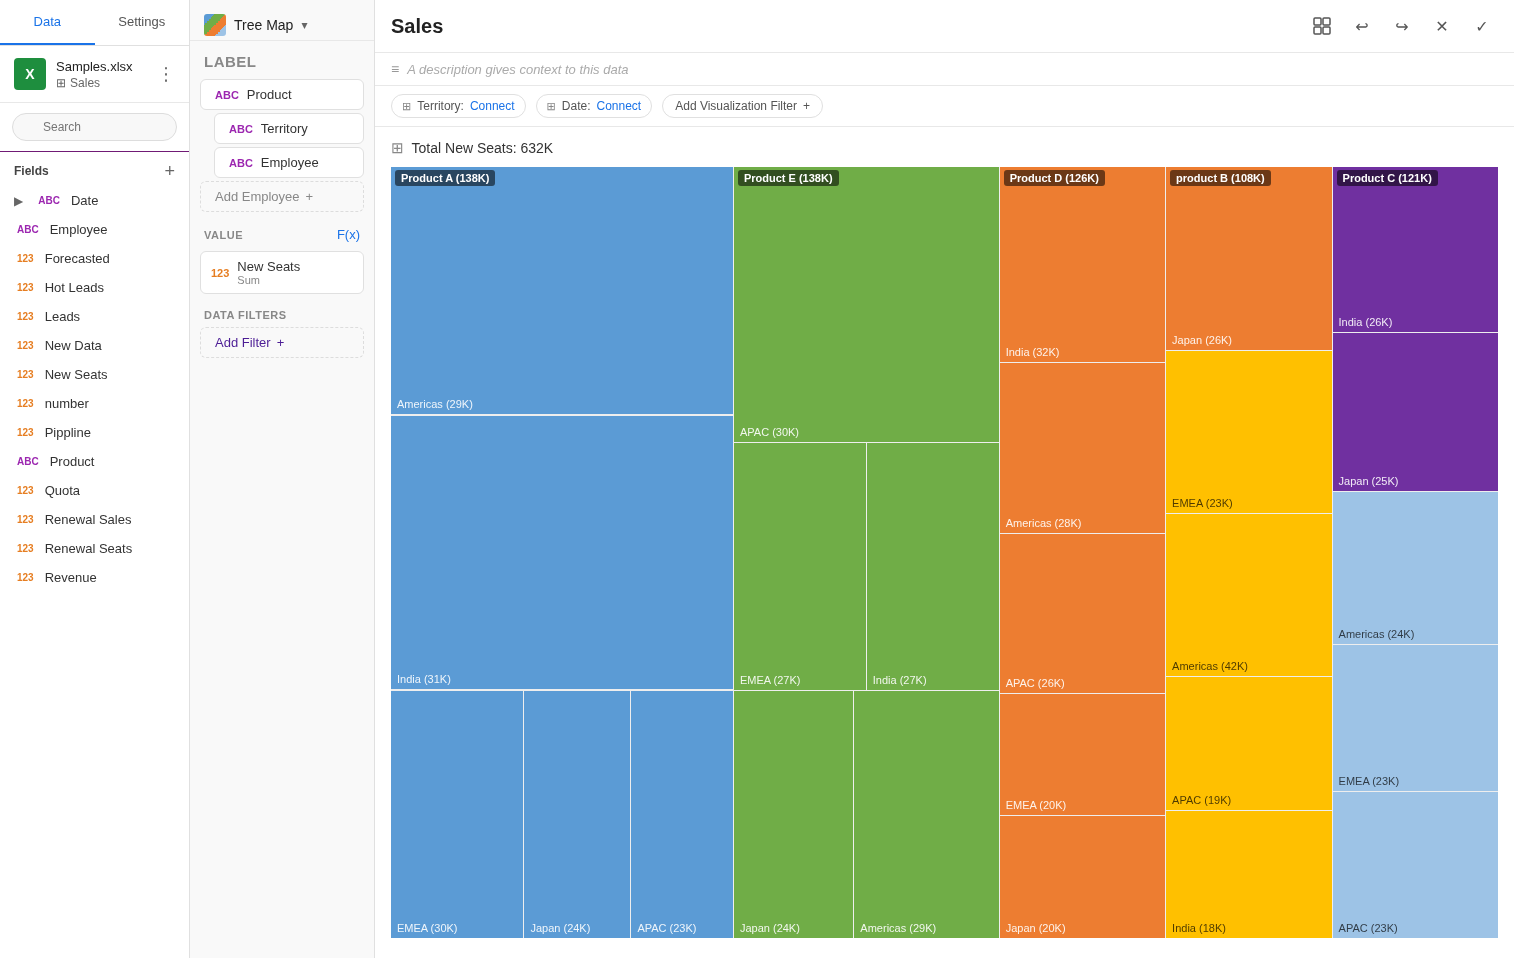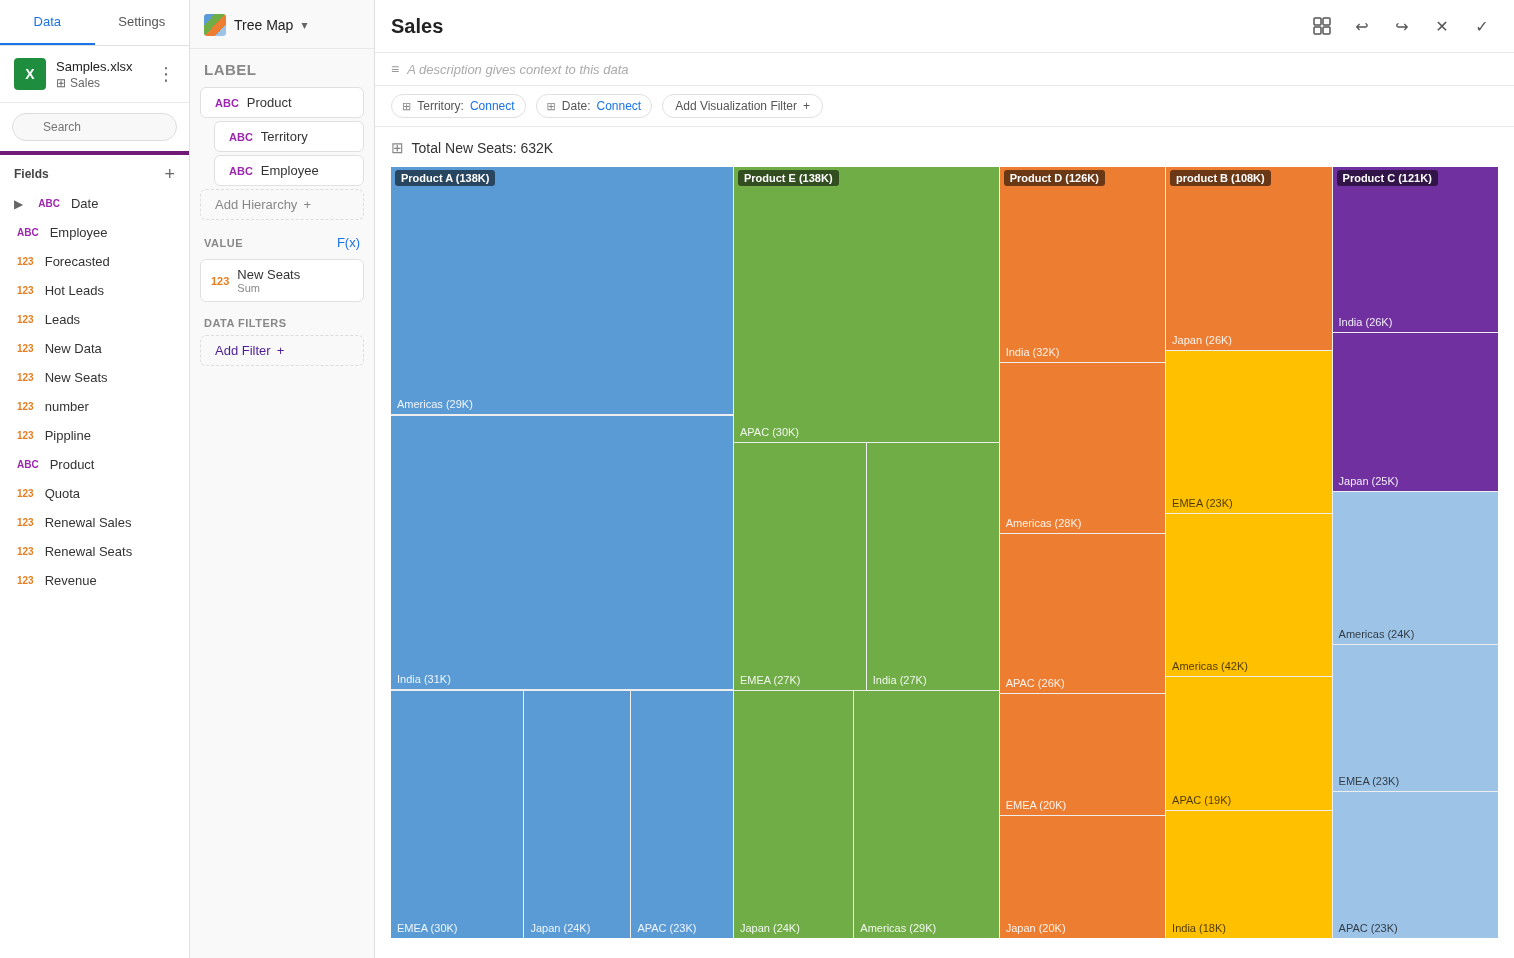--- a/index.html
+++ b/index.html
@@ -9,38 +9,38 @@
     .left-panel { width: 190px; background: #fff; border-right: 1px solid #e0e0e0; display: flex; flex-direction: column; flex-shrink: 0; }
     .tabs { display: flex; border-bottom: 1px solid #e0e0e0; }
     .tab { flex: 1; text-align: center; padding: 14px 8px; font-size: 13px; cursor: pointer; color: #555; }
     .tab.active { color: #1a73e8; border-bottom: 2px solid #1a73e8; font-weight: 500; }
     .file-info { display: flex; align-items: center; padding: 12px 14px; gap: 10px; border-bottom: 1px solid #e8e8e8; }
     .file-icon { width: 32px; height: 32px; background: #1e8e3e; border-radius: 4px; display: flex; align-items: center; justify-content: center; color: white; font-size: 14px; font-weight: bold; flex-shrink: 0; }
     .file-details { flex: 1; }
     .file-name { font-size: 13px; font-weight: 500; color: #222; }
     .file-sheet { font-size: 12px; color: #666; display: flex; align-items: center; gap: 4px; margin-top: 2px; }
     .file-more { color: #666; cursor: pointer; font-size: 18px; line-height: 1; }
-    .search-box { padding: 10px 12px; border-bottom: 4px solid #701a75; }
+    .search-box { padding: 10px 12px; border-bottom: 1px solid #701a75; }
     .search-input { width: 100%; padding: 6px 10px 6px 30px; border: 1px solid #ddd; border-radius: 20px; font-size: 12px; background: #f8f8f8; position: relative; outline: none; }
     .search-wrapper { position: relative; }
     .search-wrapper::before { content: '🔍'; position: absolute; left: 8px; top: 50%; transform: translateY(-50%); font-size: 11px; }
     .fields-header { display: flex; align-items: center; justify-content: space-between; padding: 10px 14px 6px; }
     .fields-label { font-size: 12px; font-weight: 600; color: #444; }
     .fields-add { color: #666; cursor: pointer; font-size: 18px; line-height: 1; }
     .field-list { overflow-y: auto; flex: 1; }
     .field-item { display: flex; align-items: center; gap: 8px; padding: 7px 14px; cursor: pointer; }
     .field-type { font-size: 10px; font-weight: 700; border-radius: 3px; padding: 1px 3px; flex-shrink: 0; }
     .field-type.abc { color: #9c27b0; }
     .field-type.num { color: #e67e22; }
     .field-name { font-size: 13px; color: #333; }
     .field-expand { color: #666; font-size: 12px; margin-right: 4px; }
 
     
     .middle-panel { width: 185px; background: #f9f9f9; border-right: 1px solid #e0e0e0; flex-shrink: 0; padding: 0; overflow-y: auto; }
-    .chart-type-header { display: flex; align-items: center; gap: 8px; padding: 14px 14px 12px; border-bottom: 1px solid #e8e8e8; }
+    .chart-type-header { display: flex; align-items: center; gap: 8px; padding: 14px 14px 4px; border-bottom: 1px solid #e8e8e8; }
     .chart-type-icon { width: 22px; height: 22px; background: linear-gradient(135deg, #5b9bd5 25%, #70ad47 25%, #70ad47 50%, #ed7d31 50%, #ed7d31 75%, #9dc3e6 75%); border-radius: 3px; flex-shrink: 0; }
     .chart-type-label { font-size: 14px; font-weight: 500; color: #222; }
     .chart-type-arrow { color: #666; font-size: 12px; }
     .section-header { padding: 12px 14px 6px; font-size: 15px; font-weight: 700; color: #888; letter-spacing: 0.5px; text-transform: uppercase; }
     .hierarchy-item { display: flex; align-items: center; gap: 8px; padding: 7px 14px; background: #fff; border: 1px solid #e0e0e0; border-radius: 6px; margin: 3px 10px; cursor: pointer; }
     .hierarchy-item.sub { margin-left: 24px; background: #fff; }
     .hierarchy-label { font-size: 13px; color: #333; }
     .add-hierarchy { display: flex; align-items: center; gap: 6px; padding: 7px 14px; color: #888; cursor: pointer; margin: 3px 10px; border: 1px dashed #ddd; border-radius: 6px; font-size: 13px; }
     .value-header { display: flex; align-items: center; justify-content: space-between; padding: 12px 14px 6px; }
     .value-label { font-size: 11px; font-weight: 700; color: #888; letter-spacing: 0.5px; text-transform: uppercase; }
@@ -173,21 +173,21 @@
   </div>
   <div class="hierarchy-item sub">
     <span style="color:#9c27b0;font-size:11px;font-weight:700;">ABC</span>
     <span class="hierarchy-label">Territory</span>
   </div>
   <div class="hierarchy-item sub">
     <span style="color:#9c27b0;font-size:11px;font-weight:700;">ABC</span>
     <span class="hierarchy-label">Employee</span>
   </div>
   <div class="add-hierarchy">
-    <span>Add Hierarchy</span>
+    <span>Add Employee</span>
     <span>+</span>
   </div>
 
   <div class="value-header">
     <span class="value-label">VALUE</span>
     <span class="fx-button">F(x)</span>
   </div>
   <div style="padding: 0 10px;">
     <div class="value-item">
       <span style="color:#e67e22;font-size:11px;font-weight:700;">123</span>

